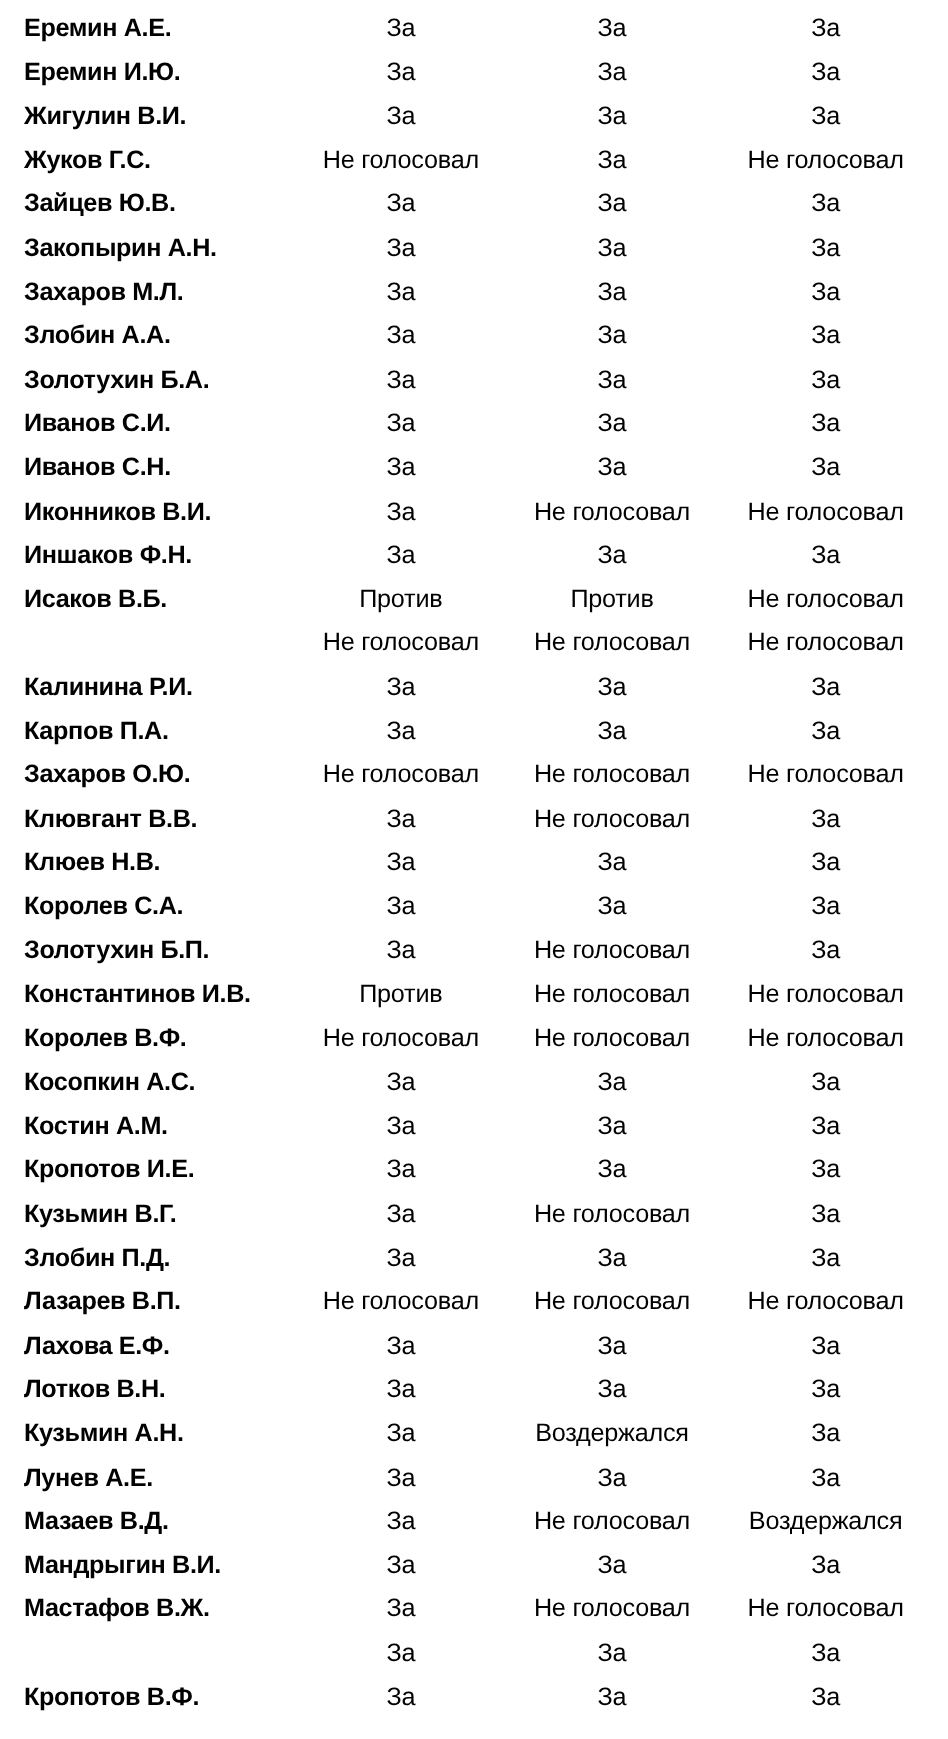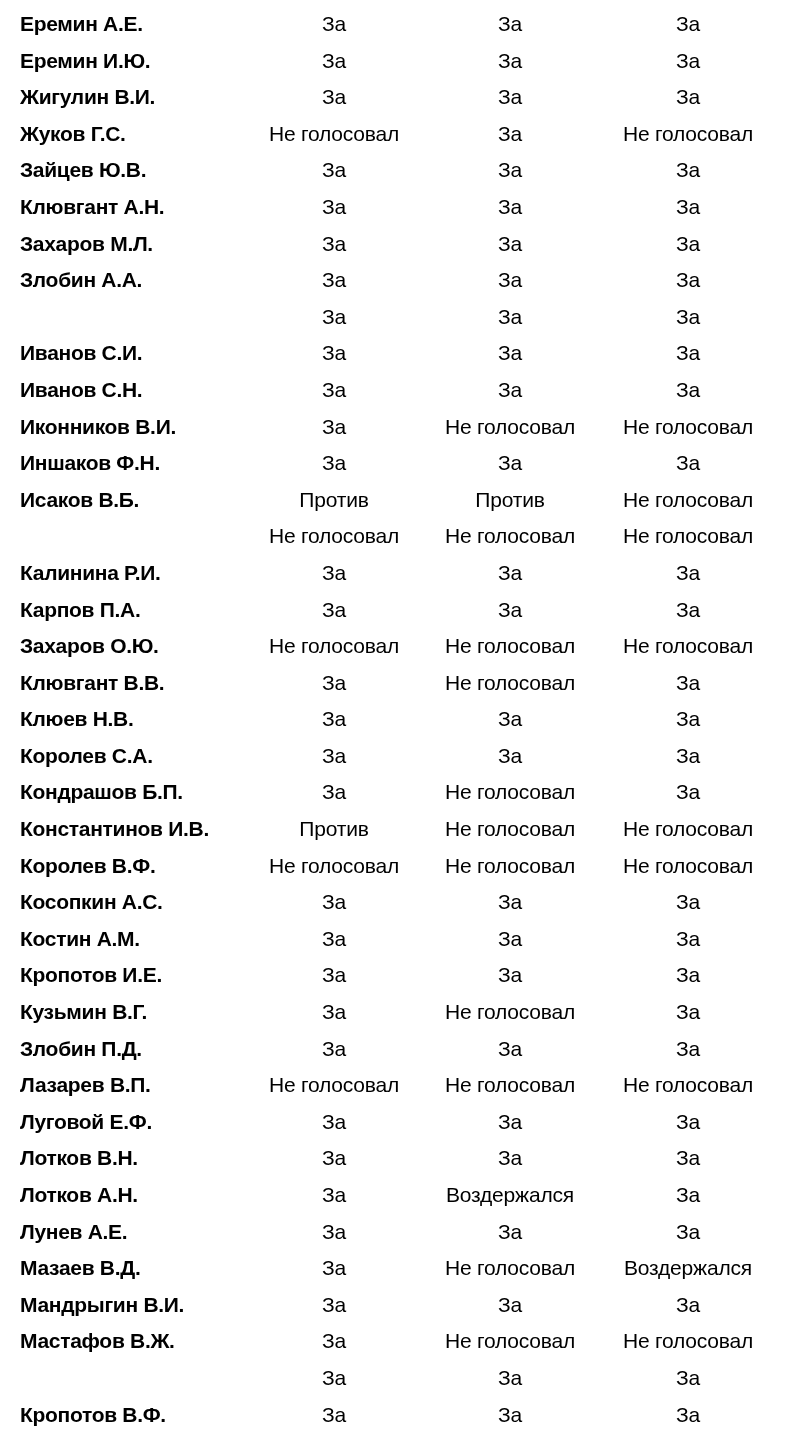--- a/index.html
+++ b/index.html
@@ -74,38 +74,39 @@
     <span class="vote v2">За</span>
     <span class="vote v3">Не голосовал</span>
   </div>
     <div class="row">
     <span class="name">Зайцев Ю.В.</span>
     <span class="vote v1">За</span>
     <span class="vote v2">За</span>
     <span class="vote v3">За</span>
   </div>
     <div class="row">
-    <span class="name">Клювгант А.Н.</span>
+    <span class="name">Закопырин А.Н.</span>
     <span class="vote v1">За</span>
     <span class="vote v2">За</span>
     <span class="vote v3">За</span>
   </div>
     <div class="row">
     <span class="name">Захаров М.Л.</span>
     <span class="vote v1">За</span>
     <span class="vote v2">За</span>
     <span class="vote v3">За</span>
   </div>
     <div class="row">
     <span class="name">Злобин А.А.</span>
     <span class="vote v1">За</span>
     <span class="vote v2">За</span>
     <span class="vote v3">За</span>
   </div>
     <div class="row">
+    <span class="name">Золотухин Б.А.</span>
     <span class="vote v1">За</span>
     <span class="vote v2">За</span>
     <span class="vote v3">За</span>
   </div>
     <div class="row">
     <span class="name">Иванов С.И.</span>
     <span class="vote v1">За</span>
     <span class="vote v2">За</span>
     <span class="vote v3">За</span>
   </div>
@@ -168,21 +169,21 @@
     <span class="vote v2">За</span>
     <span class="vote v3">За</span>
   </div>
     <div class="row">
     <span class="name">Королев С.А.</span>
     <span class="vote v1">За</span>
     <span class="vote v2">За</span>
     <span class="vote v3">За</span>
   </div>
     <div class="row">
-    <span class="name">Кондрашов Б.П.</span>
+    <span class="name">Золотухин Б.П.</span>
     <span class="vote v1">За</span>
     <span class="vote v2">Не голосовал</span>
     <span class="vote v3">За</span>
   </div>
     <div class="row">
     <span class="name">Константинов И.В.</span>
     <span class="vote v1">Против</span>
     <span class="vote v2">Не голосовал</span>
     <span class="vote v3">Не голосовал</span>
   </div>
@@ -222,33 +223,33 @@
     <span class="vote v2">За</span>
     <span class="vote v3">За</span>
   </div>
     <div class="row">
     <span class="name">Лазарев В.П.</span>
     <span class="vote v1">Не голосовал</span>
     <span class="vote v2">Не голосовал</span>
     <span class="vote v3">Не голосовал</span>
   </div>
     <div class="row">
-    <span class="name">Луговой Е.Ф.</span>
+    <span class="name">Лахова Е.Ф.</span>
     <span class="vote v1">За</span>
     <span class="vote v2">За</span>
     <span class="vote v3">За</span>
   </div>
     <div class="row">
     <span class="name">Лотков В.Н.</span>
     <span class="vote v1">За</span>
     <span class="vote v2">За</span>
     <span class="vote v3">За</span>
   </div>
     <div class="row">
-    <span class="name">Лотков А.Н.</span>
+    <span class="name">Кузьмин А.Н.</span>
     <span class="vote v1">За</span>
     <span class="vote v2">Воздержался</span>
     <span class="vote v3">За</span>
   </div>
     <div class="row">
     <span class="name">Лунев А.Е.</span>
     <span class="vote v1">За</span>
     <span class="vote v2">За</span>
     <span class="vote v3">За</span>
   </div>

